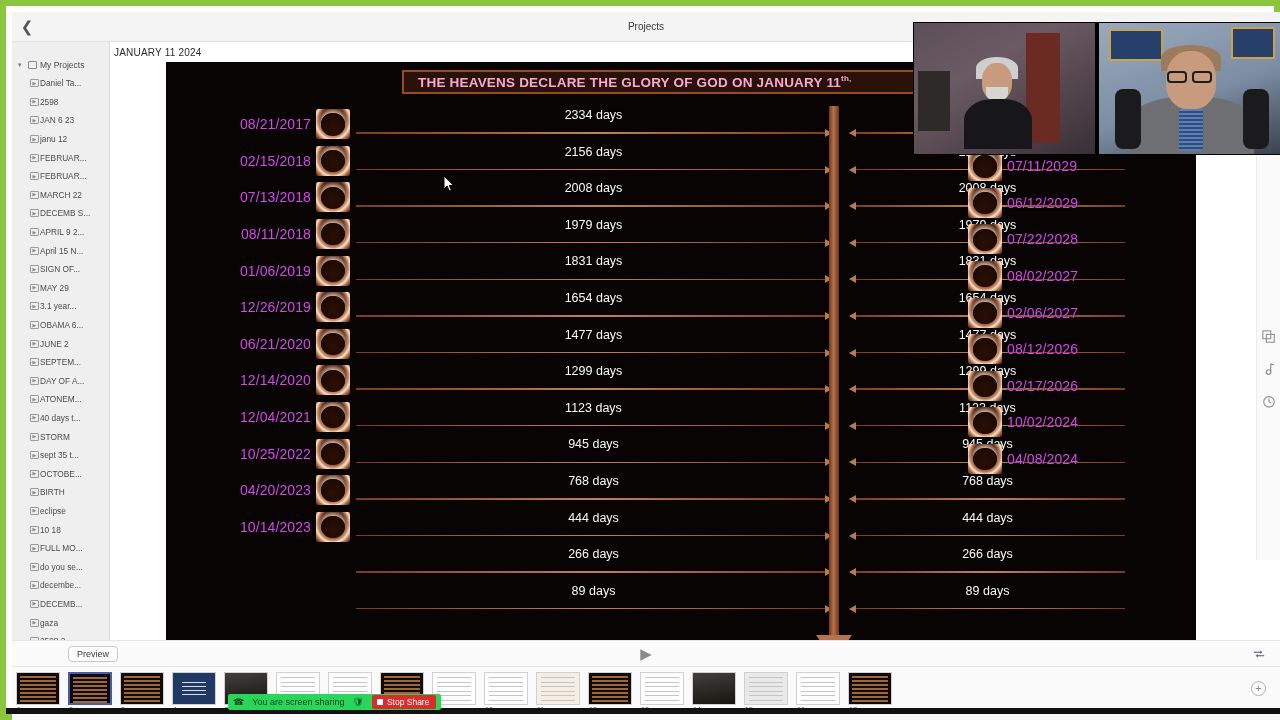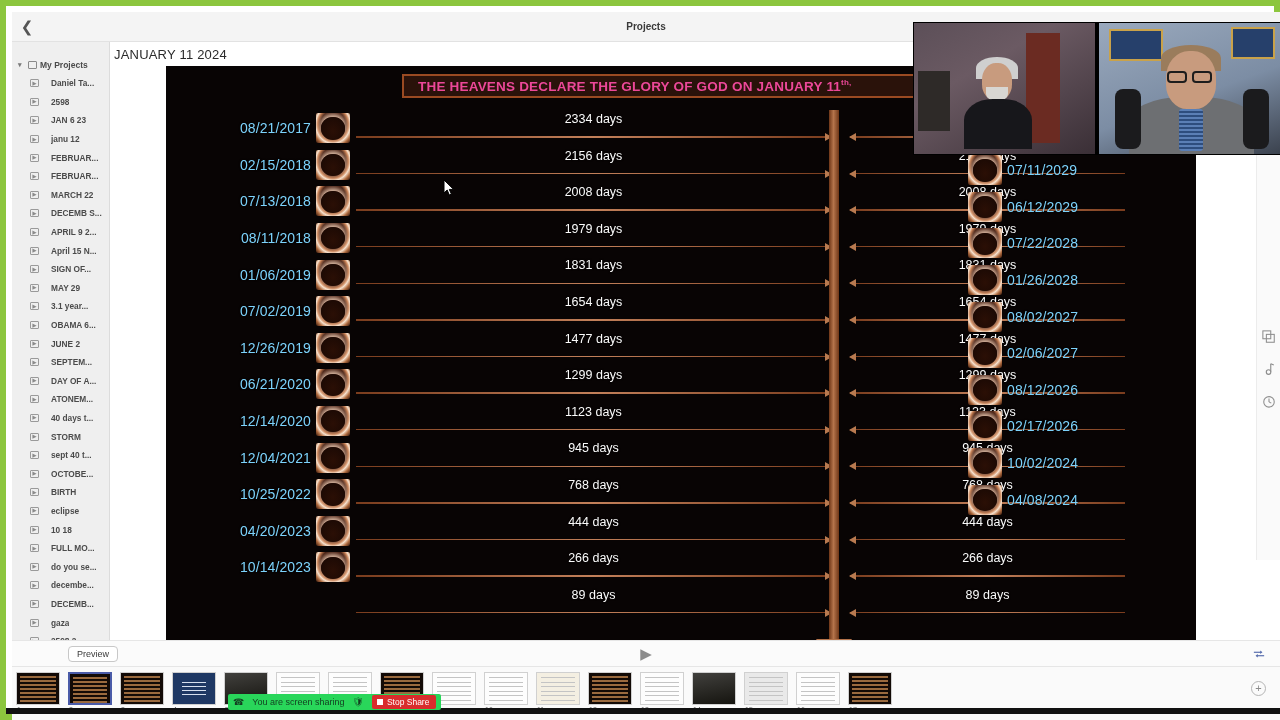--- a/index.html
+++ b/index.html
@@ -31,107 +31,107 @@
     border-bottom: 1px solid #e2e2e2;
     display: flex; align-items: center;
     position: relative; flex: 0 0 30px;
   }
   #back-chevron {
     width: 30px; text-align: center; color: #555; font-size: 15px;
     line-height: 30px; cursor: pointer;
   }
   #top-title {
     position: absolute; left: 0; right: 0; text-align: center;
-    font-size: 10px; color: #3a3a3a; font-weight: bold;
+    font-size: 10px; color: #3a3a3a;
   }
   #top-right-actions {
     position: absolute; right: 12px; top: 0; height: 30px;
     display: flex; align-items: center; gap: 10px;
   }
   .top-action { font-size: 10px; color: #3b3b3b; cursor: pointer; }
   #search-box { display: flex; align-items: center; gap: 3px; }
   #search-input-fake {
     font-size: 10px; color: #9b9b9b; border: none; background: transparent;
     width: 70px; outline: none;
   }
 
   
   #app-body { flex: 1; display: flex; min-height: 0; position: relative; }
 
   
   #sidebar {
     width: 98px; background: #efefef; border-right: 1px solid #dcdcdc;
-    padding-top: 16px; overflow: hidden; flex: 0 0 98px; font-weight: bold;
+    padding-top: 16px; overflow: hidden; flex: 0 0 98px;
   }
   .sb-root {
     display: flex; align-items: center; gap: 3px;
     font-size: 8.5px; color: #4b4b4b; padding: 2px 4px 4px 6px;
   }
   .sb-disc { font-size: 7px; color: #7a7a7a; width: 7px; }
   .sb-folder {
     width: 9px; height: 8px; border: 1px solid #8a8a8a; border-radius: 1px;
     display: inline-block;
   }
   .sb-item {
-    display: flex; align-items: center; gap: 12px;
+    display: flex; align-items: center; gap: 1px;
     font-size: 8.3px; color: #4b4b4b;
     padding: 1px 3px 1px 18px; height: 18.6px; white-space: nowrap;
     overflow: hidden;
   }
   .sb-icon {
     width: 9px; height: 8px; border: 1px solid #9a9a9a; border-radius: 1px;
     display: inline-flex; align-items: center; justify-content: center;
     flex: 0 0 9px; color: #8a8a8a; font-size: 5px; line-height: 1;
   }
   .sb-label { overflow: hidden; text-overflow: ellipsis; }
 
   
   #canvas-area {
     flex: 1; display: flex; flex-direction: column; min-width: 0;
     background: #ffffff; position: relative;
   }
   #doc-name {
-    font-size: 13px; color: #2b2b2b; padding: 5px 0 4px 4px;
+    font-size: 10px; color: #2b2b2b; padding: 5px 0 4px 4px;
     letter-spacing: .2px;
   }
 
   
   #slide-wrap { flex: 1; position: relative; }
   #slide {
     position: absolute; left: 56px; top: 0px;
     width: 1030px; height: 582px;
     background: #080404; overflow: hidden;
   }
 
   
   #slide-title-bar {
     position: absolute; left: 236px; top: 8px; width: 790px; height: 24px;
     background: #2a120a; border: 2px solid #9a4a22;
     display: flex; align-items: center; padding-left: 14px;
   }
   #slide-title {
-    color: #ec4899; font-size: 13.5px; font-weight: bold;
+    color: #f9a8d4; font-size: 13.5px; font-weight: bold;
     letter-spacing: .2px; white-space: nowrap;
   }
   #slide-title sup { font-size: 8px; }
 
   .col-left-dates {
     position: absolute; left: 0px; top: 44px; width: 186px;
   }
   .col-right-dates {
     position: absolute; left: 800px; top: 86px; width: 230px;
   }
 
   .date-row {
     height: 36.6px; display: flex; align-items: center; gap: 5px;
     justify-content: flex-end; padding-right: 2px;
   }
   .date-row.rightside { justify-content: flex-start; padding-left: 2px; }
   .date-text {
-    color: #7dd3fc; font-size: 14px; letter-spacing: .1px;
+    color: #d946ef; font-size: 14px; letter-spacing: .1px;
     text-shadow: 0 0 2px #000;
     text-align: right;
   }
   .eclipse {
     width: 34px; height: 30px; flex: 0 0 34px; position: relative;
     background: radial-gradient(ellipse at 50% 38%, #3b1408 0%, #3b1408 52%, #c88155 64%, #f7e2cf 72%, #b06c40 84%, #31140a 100%);
     border-radius: 2px;
     overflow: hidden;
   }
   .eclipse::after {
@@ -397,21 +397,21 @@
             <div class="sb-item">
               <span class="sb-icon">▶</span>
               <span class="sb-label">40 days t...</span>
             </div>
             <div class="sb-item">
               <span class="sb-icon">▶</span>
               <span class="sb-label">STORM</span>
             </div>
             <div class="sb-item">
               <span class="sb-icon">▶</span>
-              <span class="sb-label">sept 40 t...</span>
+              <span class="sb-label">sept 35 t...</span>
             </div>
             <div class="sb-item">
               <span class="sb-icon">▶</span>
               <span class="sb-label">OCTOBE...</span>
             </div>
             <div class="sb-item">
               <span class="sb-icon">▶</span>
               <span class="sb-label">BIRTH</span>
             </div>
             <div class="sb-item">
@@ -476,24 +476,20 @@
                 </div>
                 <div class="date-row">
                   <span class="date-text">08/11/2018</span>
                   <span class="eclipse"></span>
                 </div>
                 <div class="date-row">
                   <span class="date-text">01/06/2019</span>
                   <span class="eclipse"></span>
                 </div>
                 <div class="date-row">
-                  <span class="date-text">07/02/2019</span>
-                  <span class="eclipse"></span>
-                </div>
-                <div class="date-row">
                   <span class="date-text">12/26/2019</span>
                   <span class="eclipse"></span>
                 </div>
                 <div class="date-row">
                   <span class="date-text">06/21/2020</span>
                   <span class="eclipse"></span>
                 </div>
                 <div class="date-row">
                   <span class="date-text">12/14/2020</span>
                   <span class="eclipse"></span>
@@ -668,24 +664,20 @@
                   <span class="eclipse"></span>
                   <span class="date-text">07/11/2029</span>
                 </div>
                 <div class="date-row rightside">
                   <span class="eclipse"></span>
                   <span class="date-text">06/12/2029</span>
                 </div>
                 <div class="date-row rightside">
                   <span class="eclipse"></span>
                   <span class="date-text">07/22/2028</span>
-                </div>
-                <div class="date-row rightside">
-                  <span class="eclipse"></span>
-                  <span class="date-text">01/26/2028</span>
                 </div>
                 <div class="date-row rightside">
                   <span class="eclipse"></span>
                   <span class="date-text">08/02/2027</span>
                 </div>
                 <div class="date-row rightside">
                   <span class="eclipse"></span>
                   <span class="date-text">02/06/2027</span>
                 </div>
                 <div class="date-row rightside">

